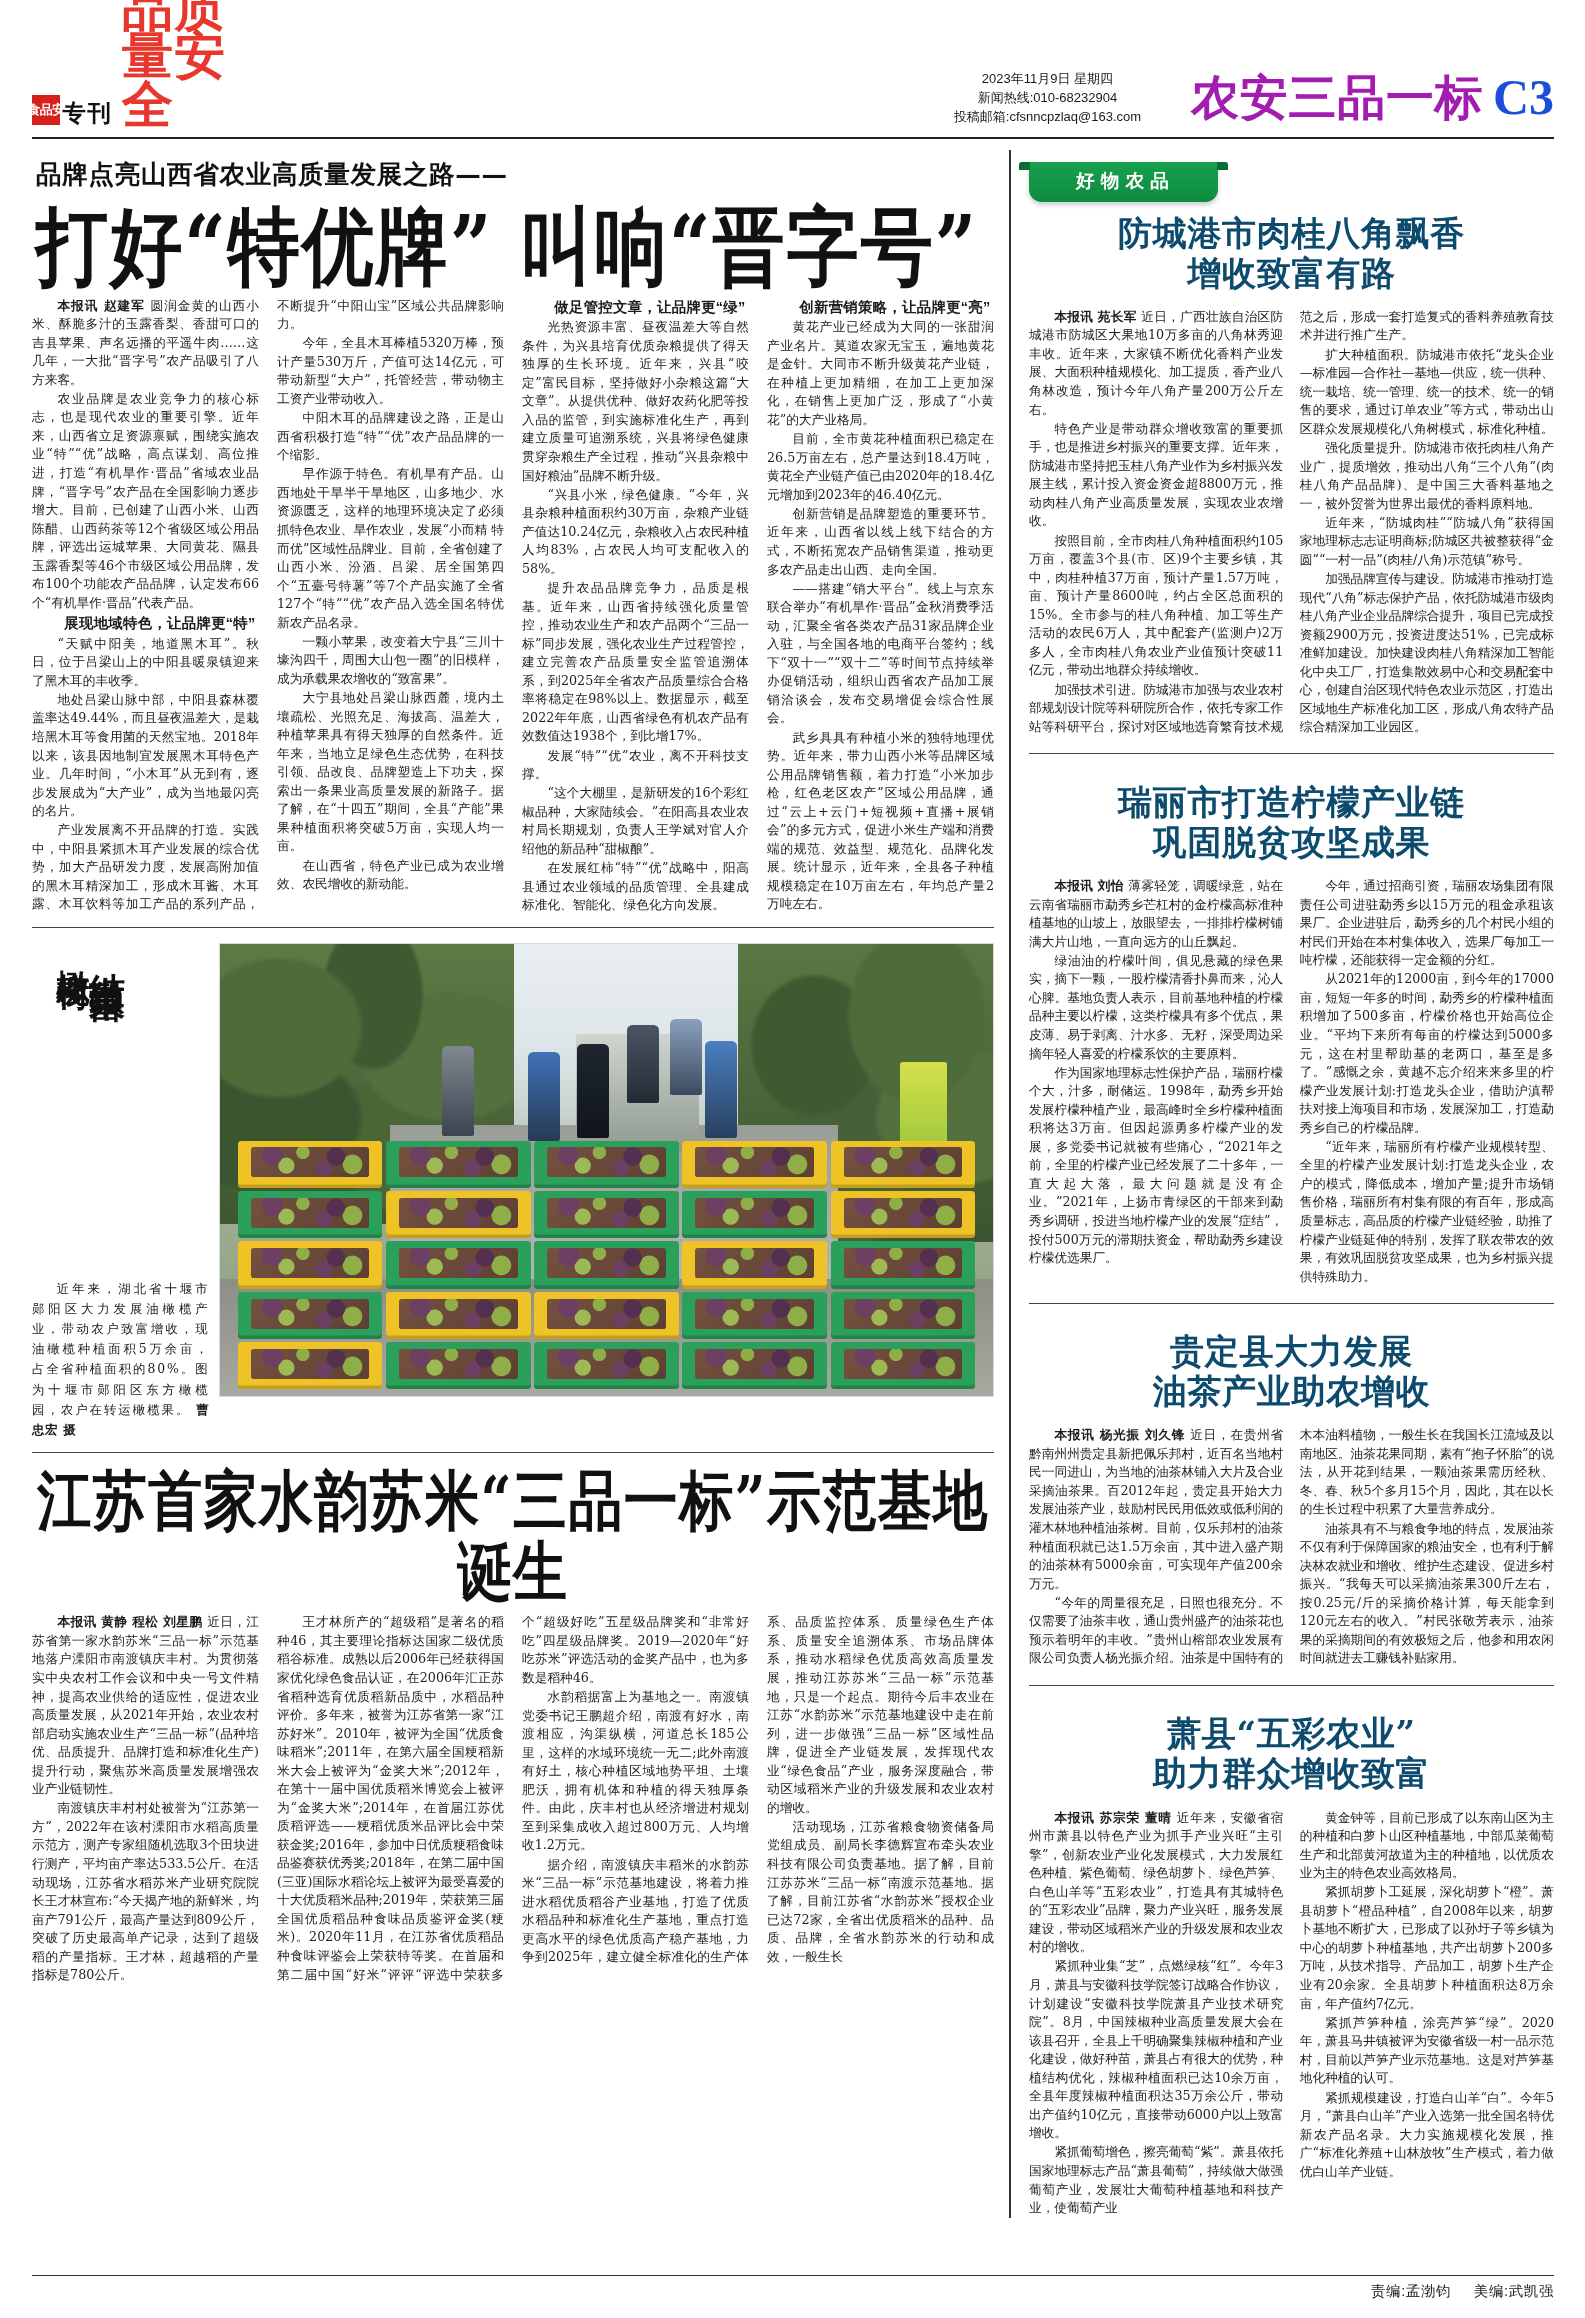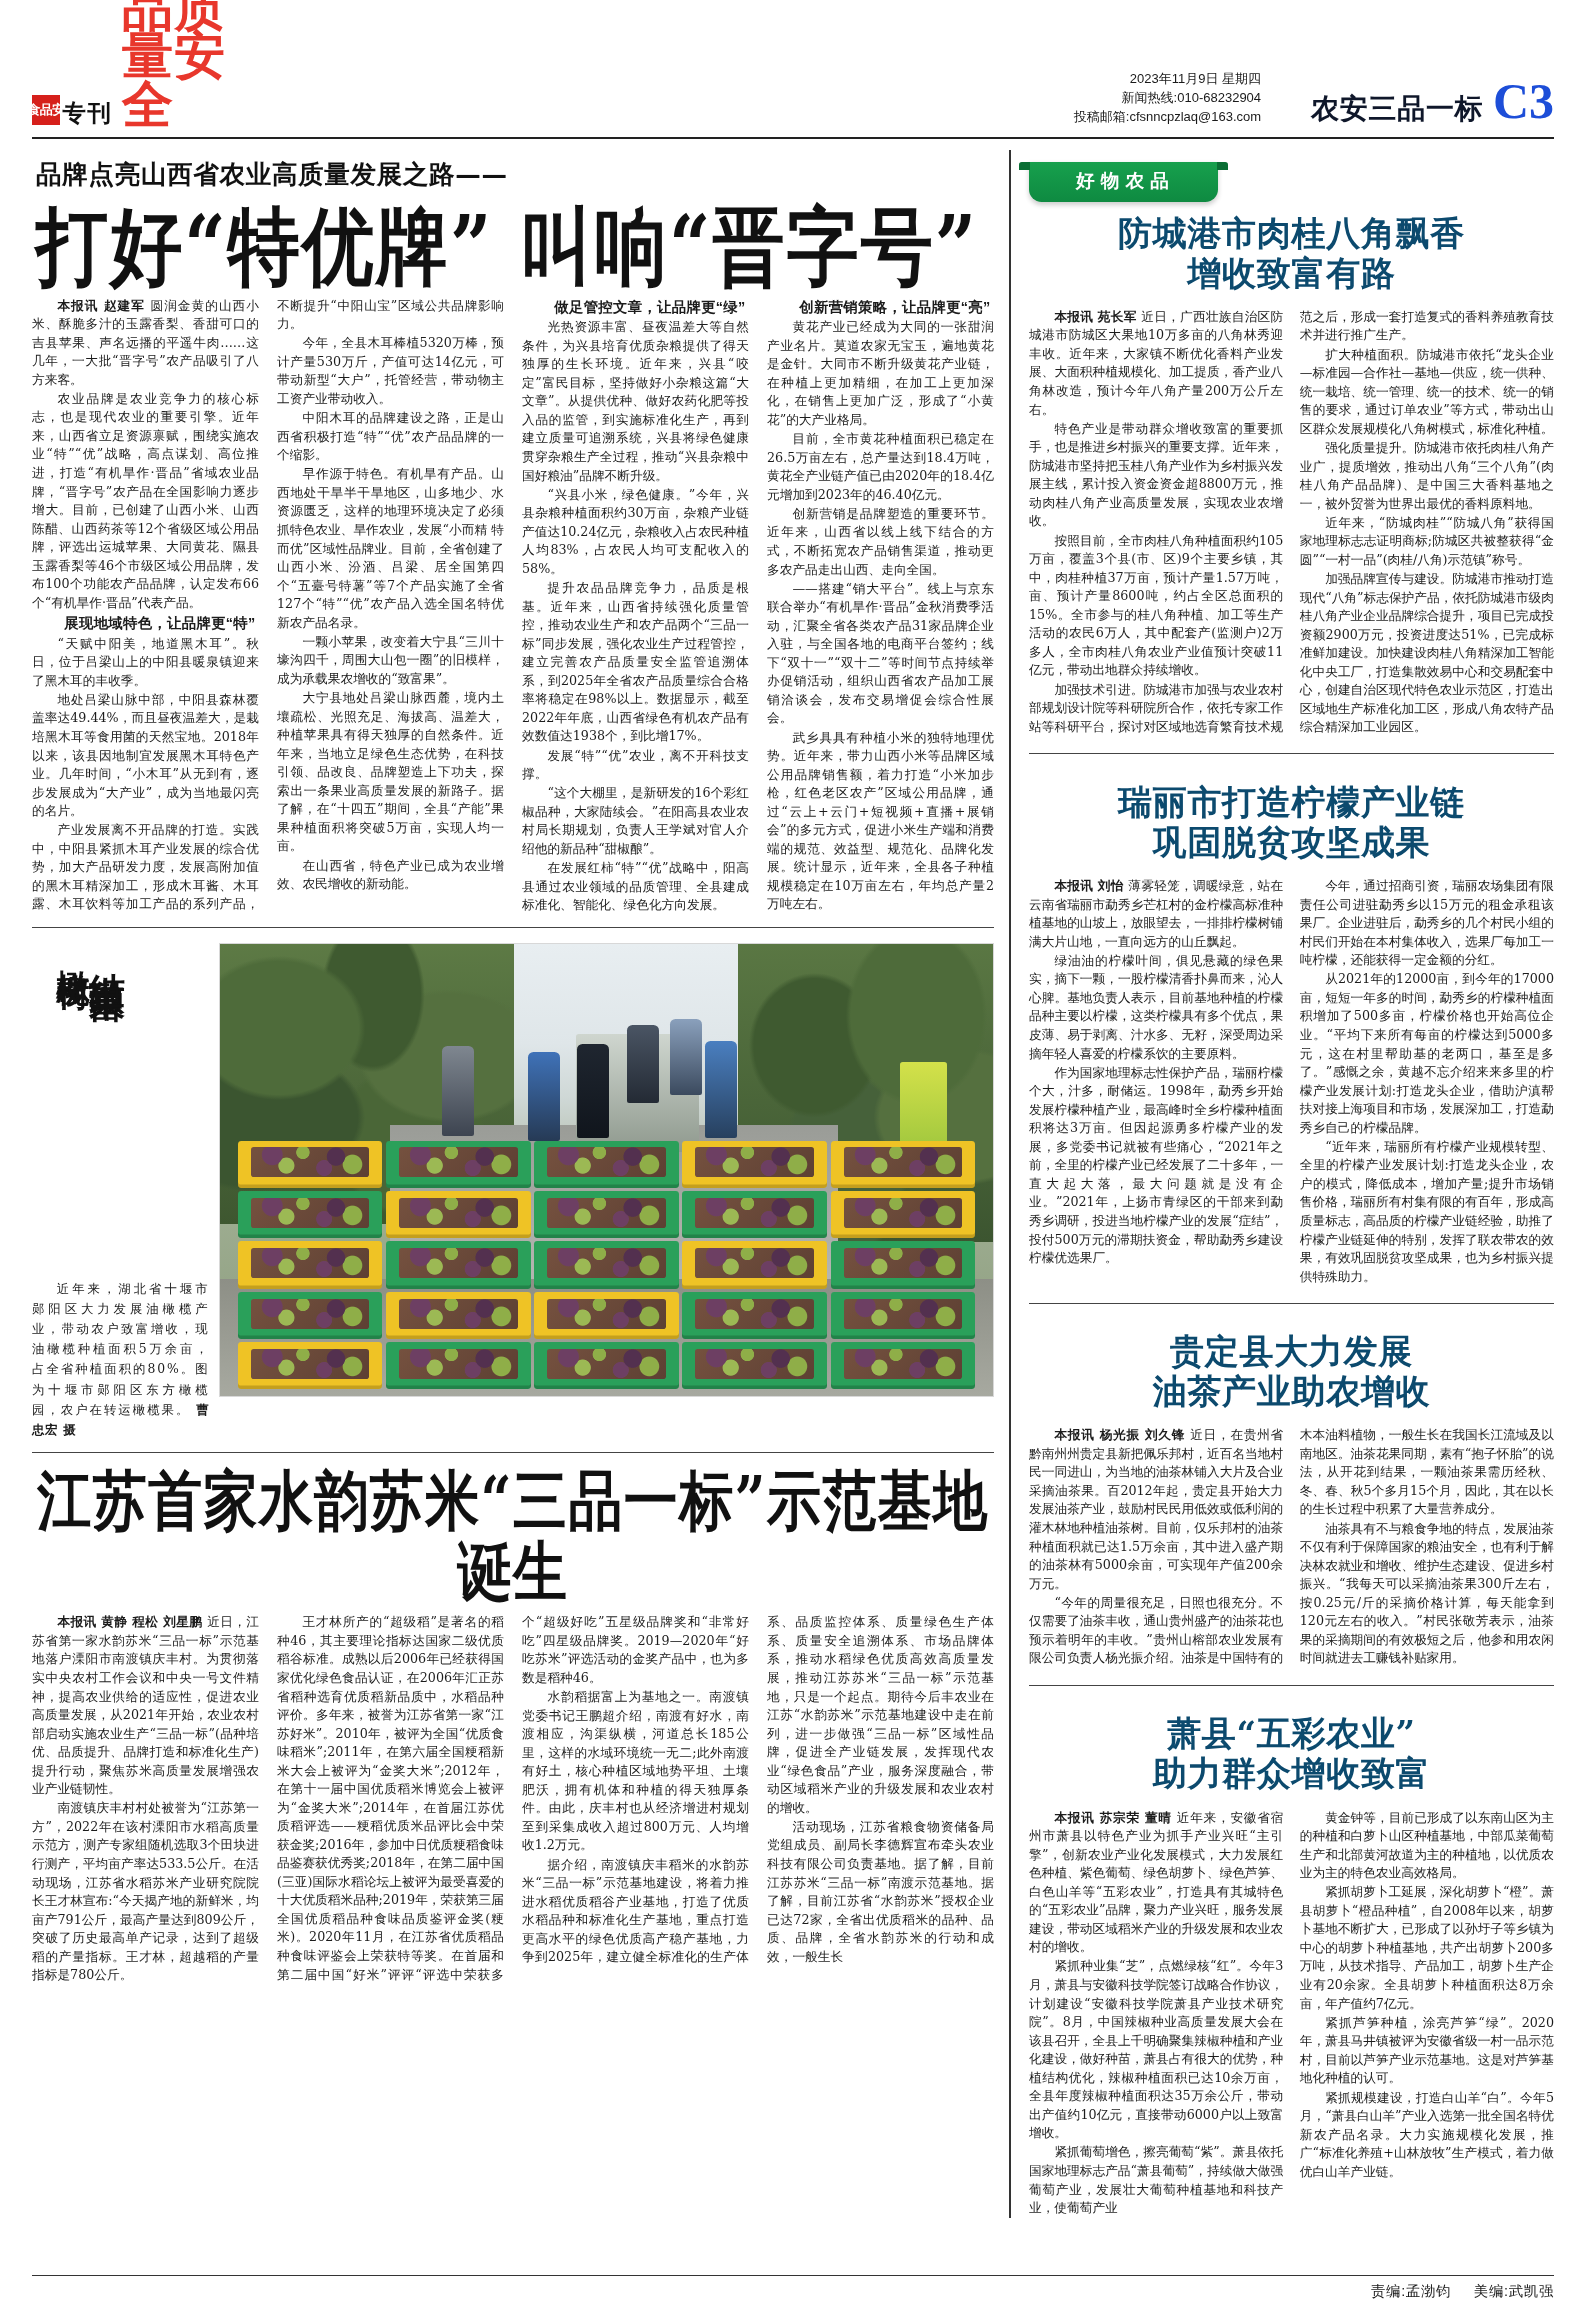--- a/index.html
+++ b/index.html
@@ -30,28 +30,28 @@
     justify-content:space-between; padding:0 2.8px;
   }
   .logo-zhuankan span { font-size:23.4px; font-weight:700; letter-spacing:1.4px; color:#111; }
   .masthead-title {
     font-size:51px; font-weight:700; color:#e8372c; letter-spacing:1.4px;
     line-height:0.95; margin-left:6.9px; padding-bottom:2.8px;
     font-family:"DejaVu Serif", serif;
   }
   .masthead-spacer { flex:1 1 auto; }
   .masthead-meta {
-    font-size:13px; line-height:1.45; color:#1a1a1a; text-align:right;
+    font-size:13px; line-height:1.45; color:#1a1a1a; text-align:center;
     font-family:"Liberation Sans", sans-serif; padding-bottom:4.1px; margin-right:50px;
   }
   .masthead-right {
     display:flex; align-items:baseline; padding-bottom:1.4px;
   }
   .masthead-section {
-    font-size:28px; font-weight:700; letter-spacing:0.7px; color:#0f172a;
+    font-size:48px; font-weight:700; letter-spacing:0.7px; color:#a21caf;
     font-family:"DejaVu Serif", serif;
   }
   .masthead-pageno {
     font-size:50px; font-weight:700; margin-left:9.6px; color:#1d4ed8;
     font-family:"Liberation Serif", serif;
   }
   .rule-top { border-top:2.1px solid #222; margin-top:5.5px; }
 
   
   .body-wrap { display:flex; margin-top:0; }

